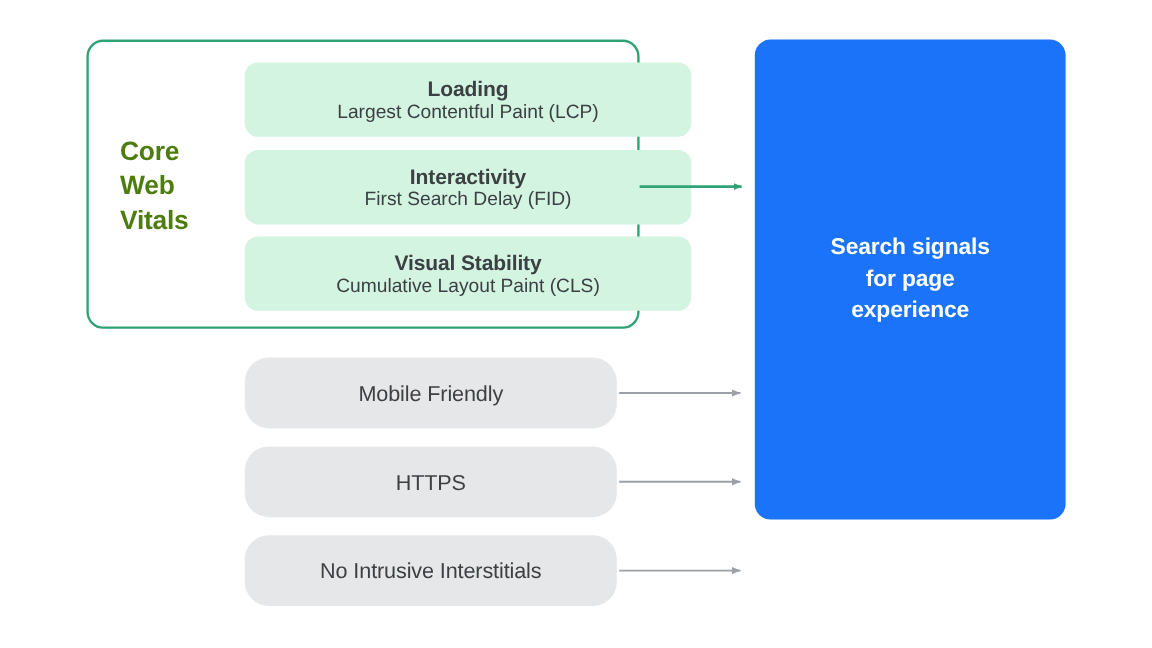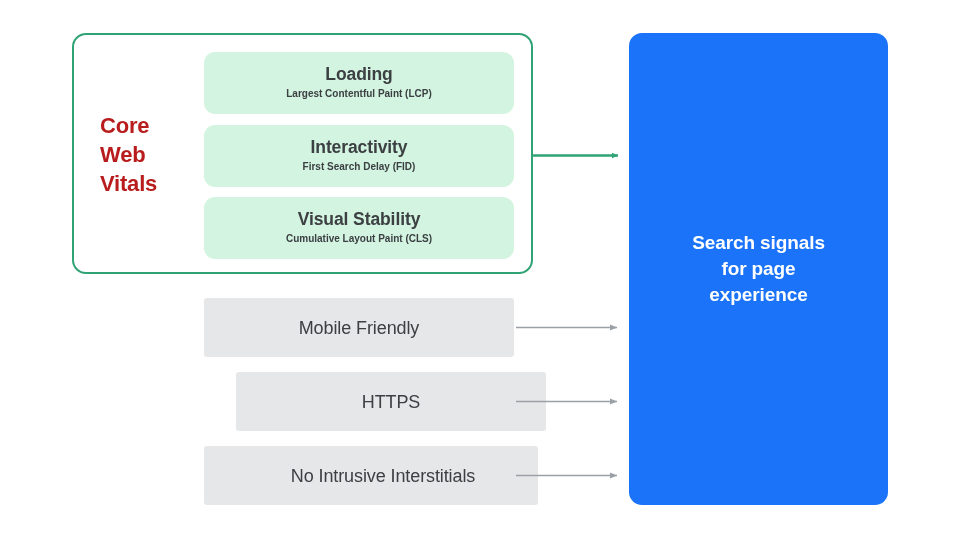--- a/index.html
+++ b/index.html
@@ -35,32 +35,32 @@
     border-radius: 14px;
     background: transparent;
   }
 
   .cwv-label {
     position: absolute;
     left: 100px;
     top: 111px;
     width: 92px;
     text-align: left;
-    color: #b91c1c;
+    color: #4d7c0f;
     font-size: 22px;
     font-weight: bold;
     line-height: 29px;
     letter-spacing: -0.2px;
   }
 
   
   .vital-card {
     position: absolute;
     left: 204px;
-    width: 310px;
+    width: 372px;
     height: 62px;
     background: #D3F4E1;
     border-radius: 11px;
     box-sizing: border-box;
     display: flex;
     flex-direction: column;
     align-items: center;
     justify-content: center;
   }
   .vital-card.v0 { top: 52px; }
@@ -69,57 +69,57 @@
 
   .vital-title {
     color: #3C4043;
     font-size: 17.5px;
     font-weight: bold;
     line-height: 21px;
     letter-spacing: -0.1px;
   }
   .vital-sub {
     color: #3C4043;
-    font-size: 10px;
-    font-weight: bold;
+    font-size: 16px;
+    font-weight: normal;
     line-height: 16px;
     margin-top: 1px;
   }
 
   
   .gray-card {
     position: absolute;
     left: 204px;
     width: 310px;
     height: 59px;
     background: #E6E7E8;
-    border-radius: 3px;
+    border-radius: 20px;
     display: flex;
     align-items: center;
     justify-content: center;
   }
   .gray-card.g0 { top: 298px; }
-  .gray-card.g1 { top: 372px; margin-left: 32px; }
-  .gray-card.g2 { top: 446px; padding-left: 24px; }
+  .gray-card.g1 { top: 372px; }
+  .gray-card.g2 { top: 446px; }
 
   .gray-label {
     color: #3C4043;
     font-size: 18px;
     font-weight: normal;
     line-height: 22px;
     letter-spacing: -0.1px;
   }
 
   
   .blue-panel {
     position: absolute;
     left: 629px;
     top: 33px;
     width: 259px;
-    height: 472px;
+    height: 400px;
     background: #1A73F8;
     border-radius: 13px;
     display: flex;
     align-items: center;
     justify-content: center;
   }
   .blue-text {
     color: #ffffff;
     font-size: 19px;
     font-weight: bold;

